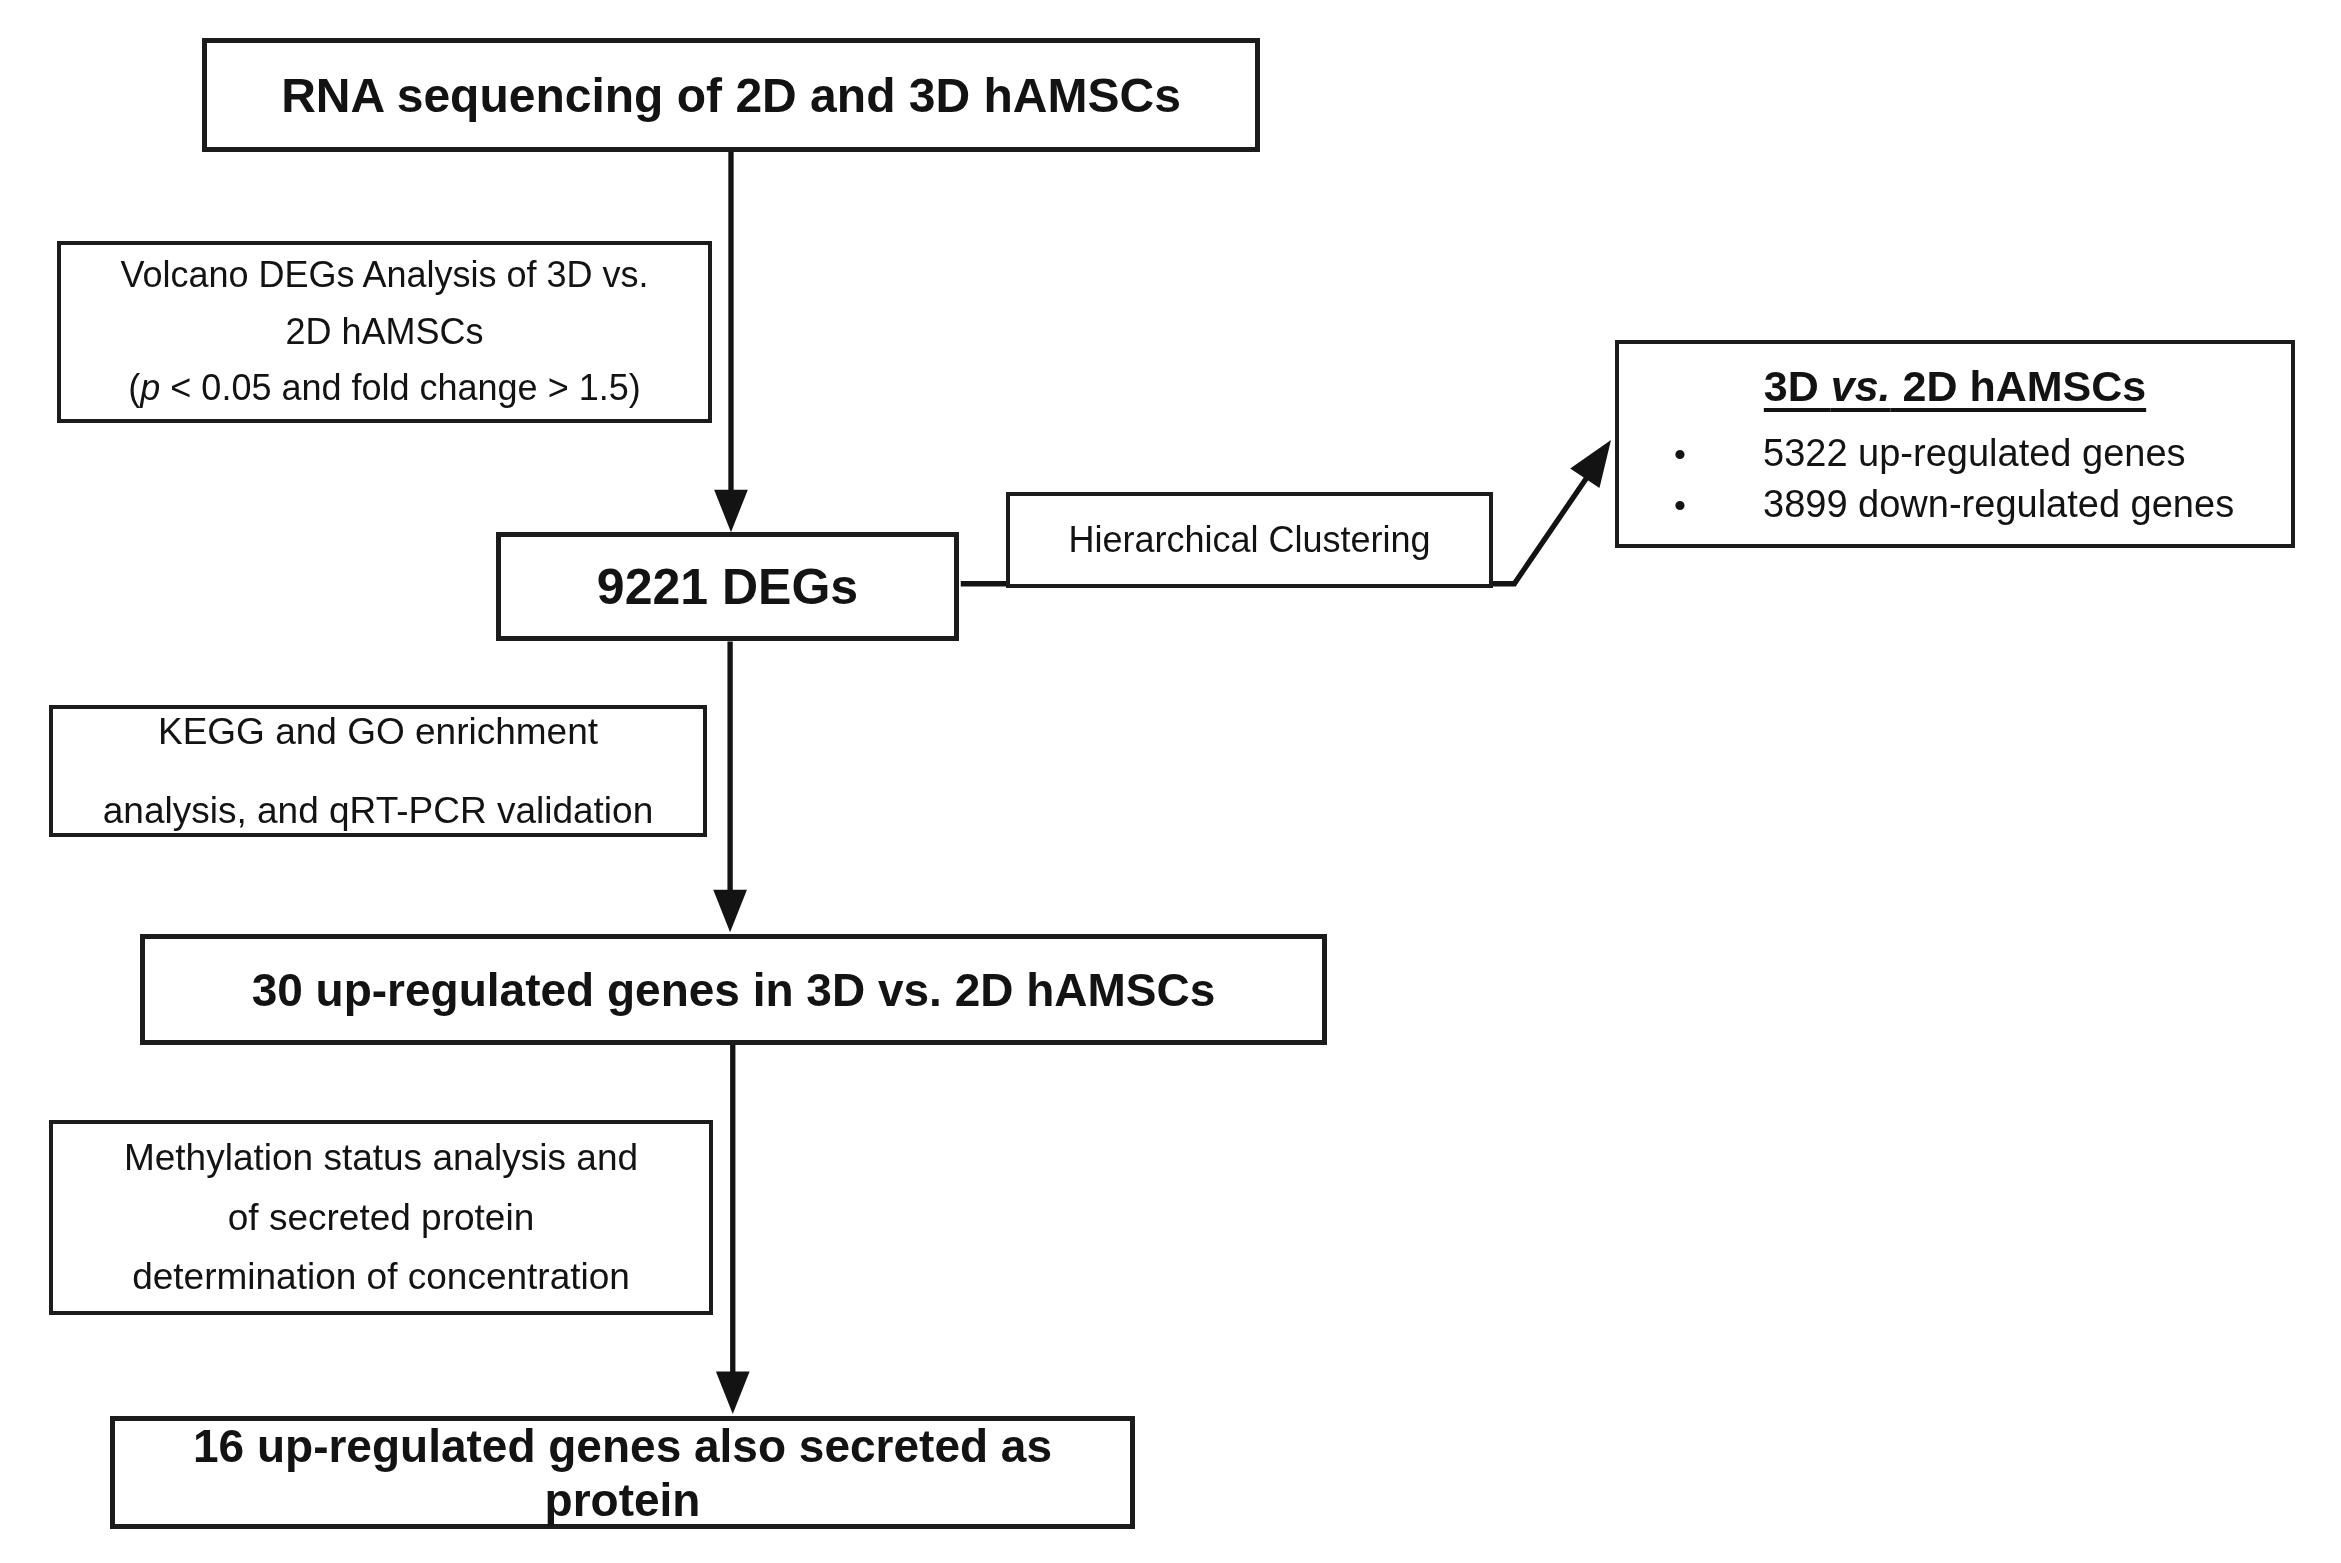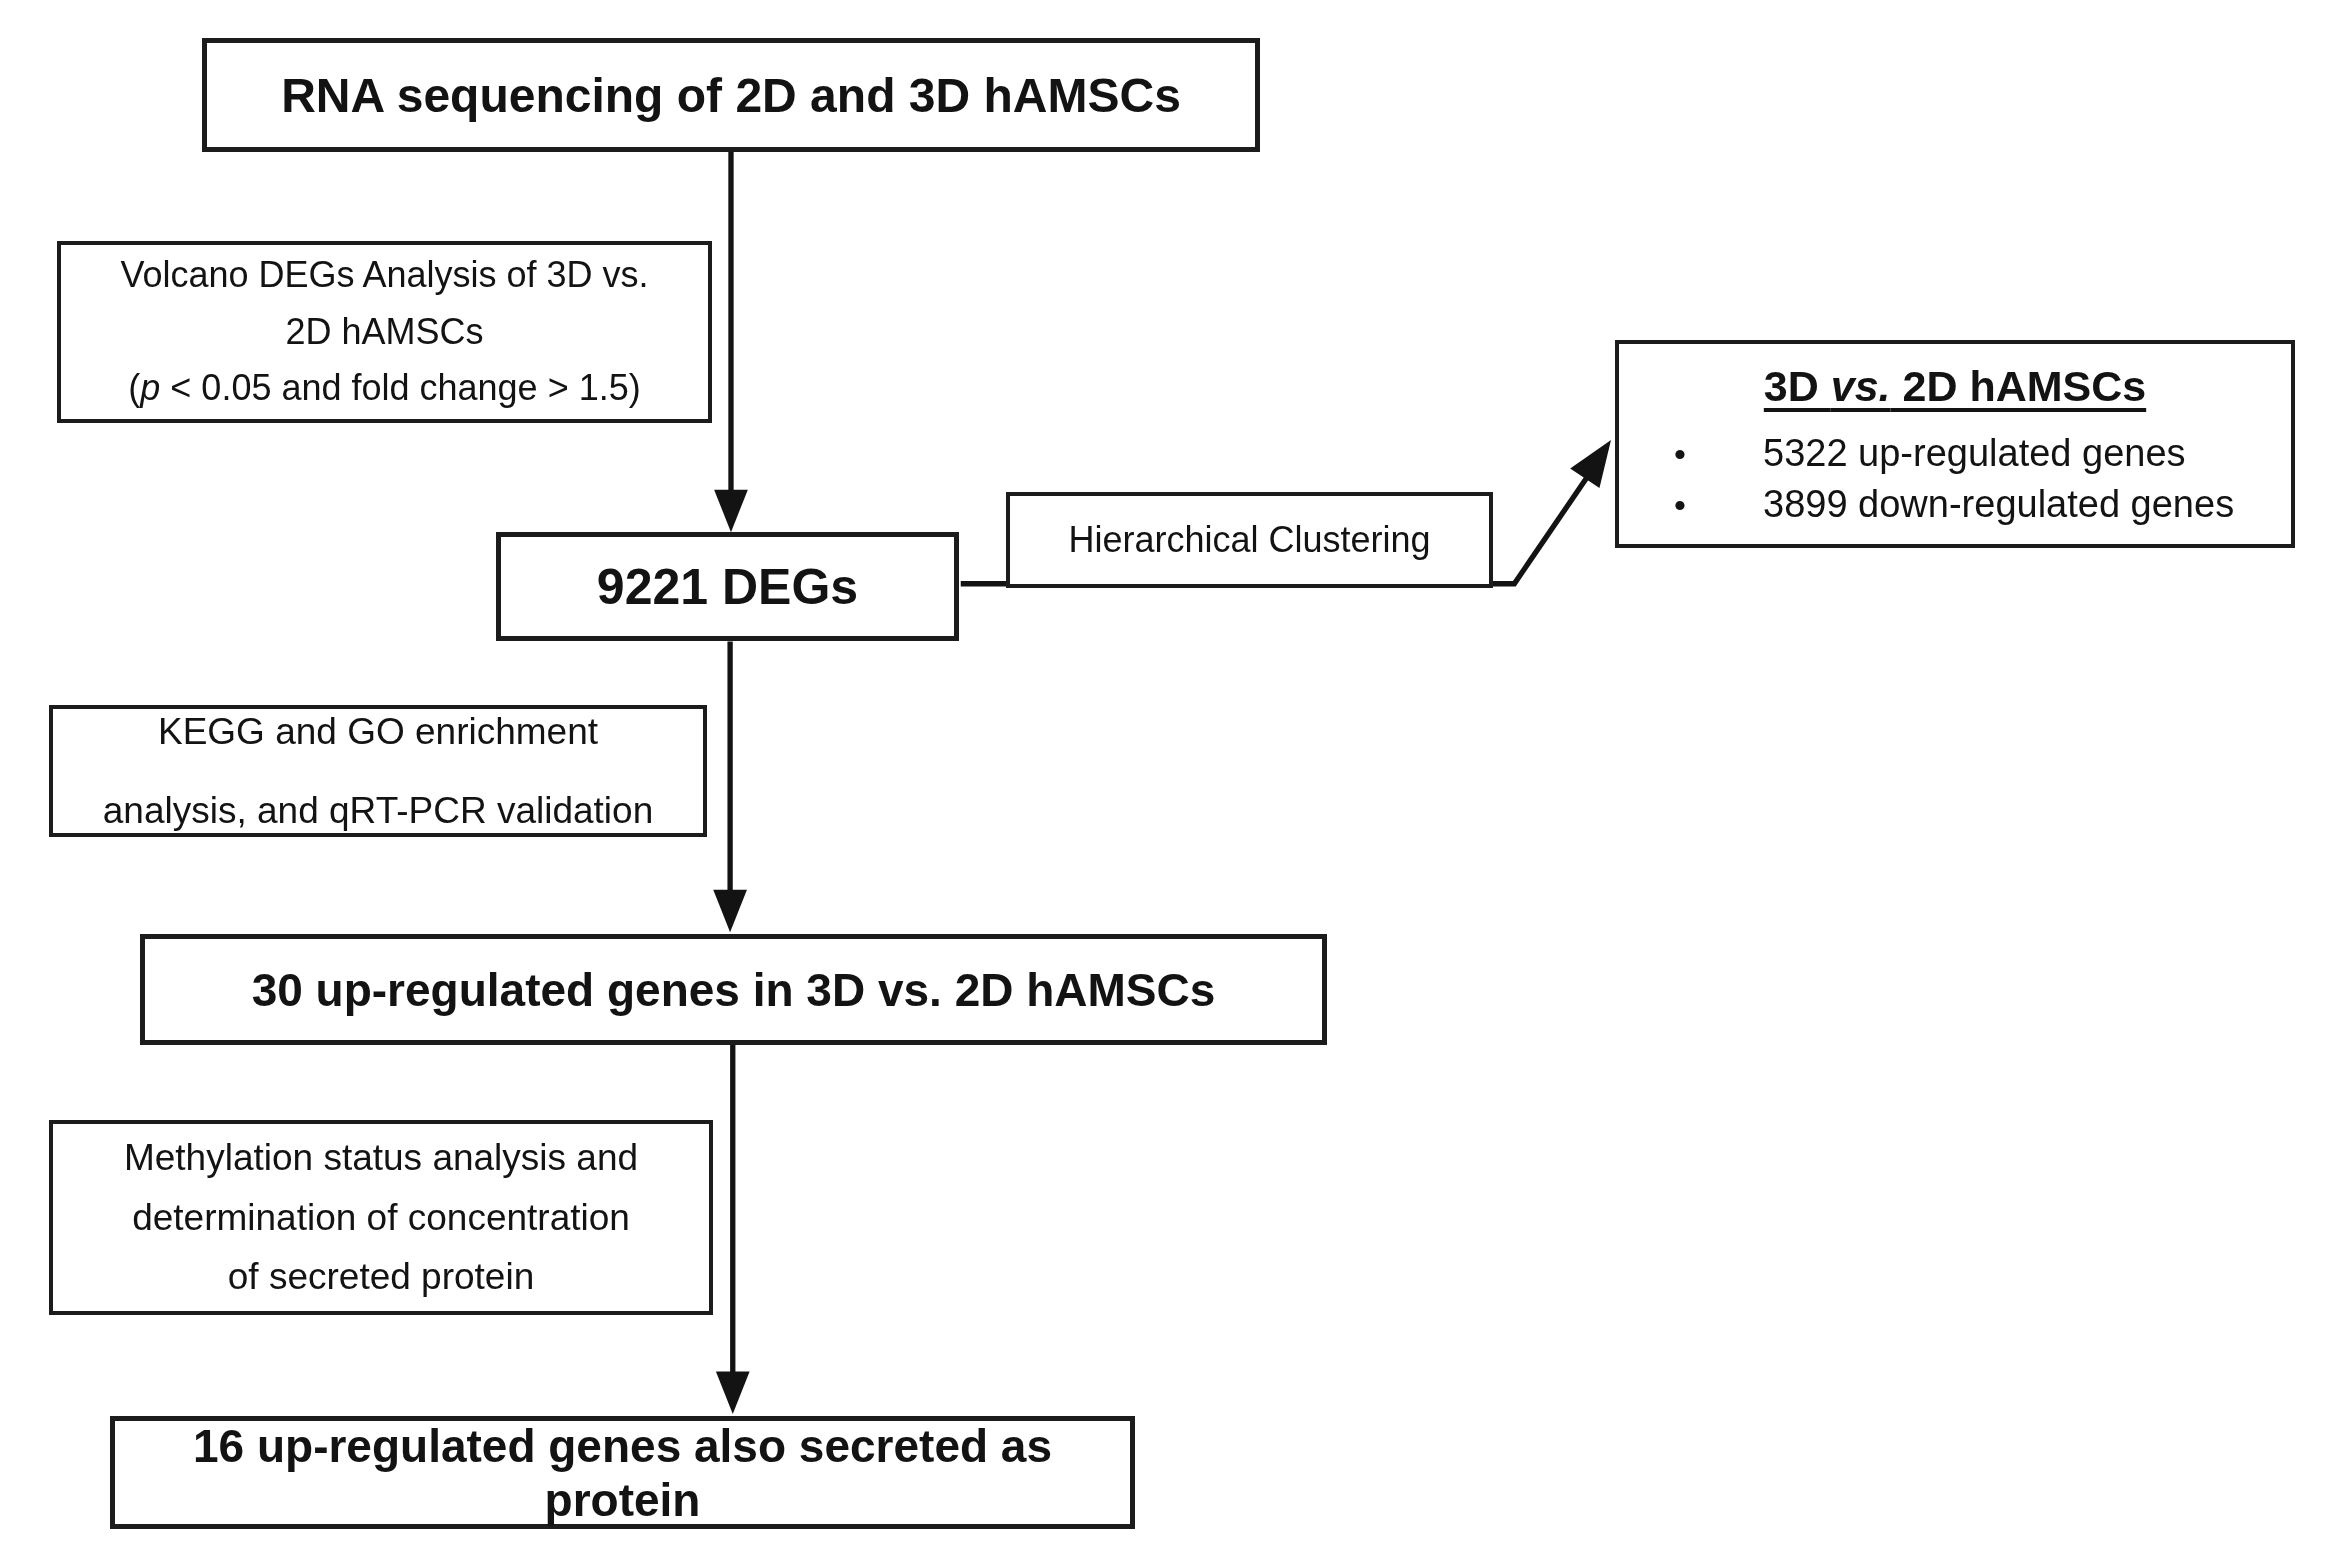--- a/index.html
+++ b/index.html
@@ -115,22 +115,22 @@
     <div>KEGG and GO enrichment</div>
     <div>analysis, and qRT-PCR validation</div>
   </div>
 
   <div class="box big box-genes30">
     <span>30 up-regulated genes in 3D vs. 2D hAMSCs</span>
   </div>
 
   <div class="box box-meth">
     <div>Methylation status analysis and</div>
+    <div>of secreted protein</div>
     <div>determination of concentration</div>
-    <div>of secreted protein</div>
   </div>
 
   <div class="box big box-genes16">
     <span>16 up-regulated genes also secreted as protein</span>
   </div>
 
 </div>
 
 
 </body></html>

